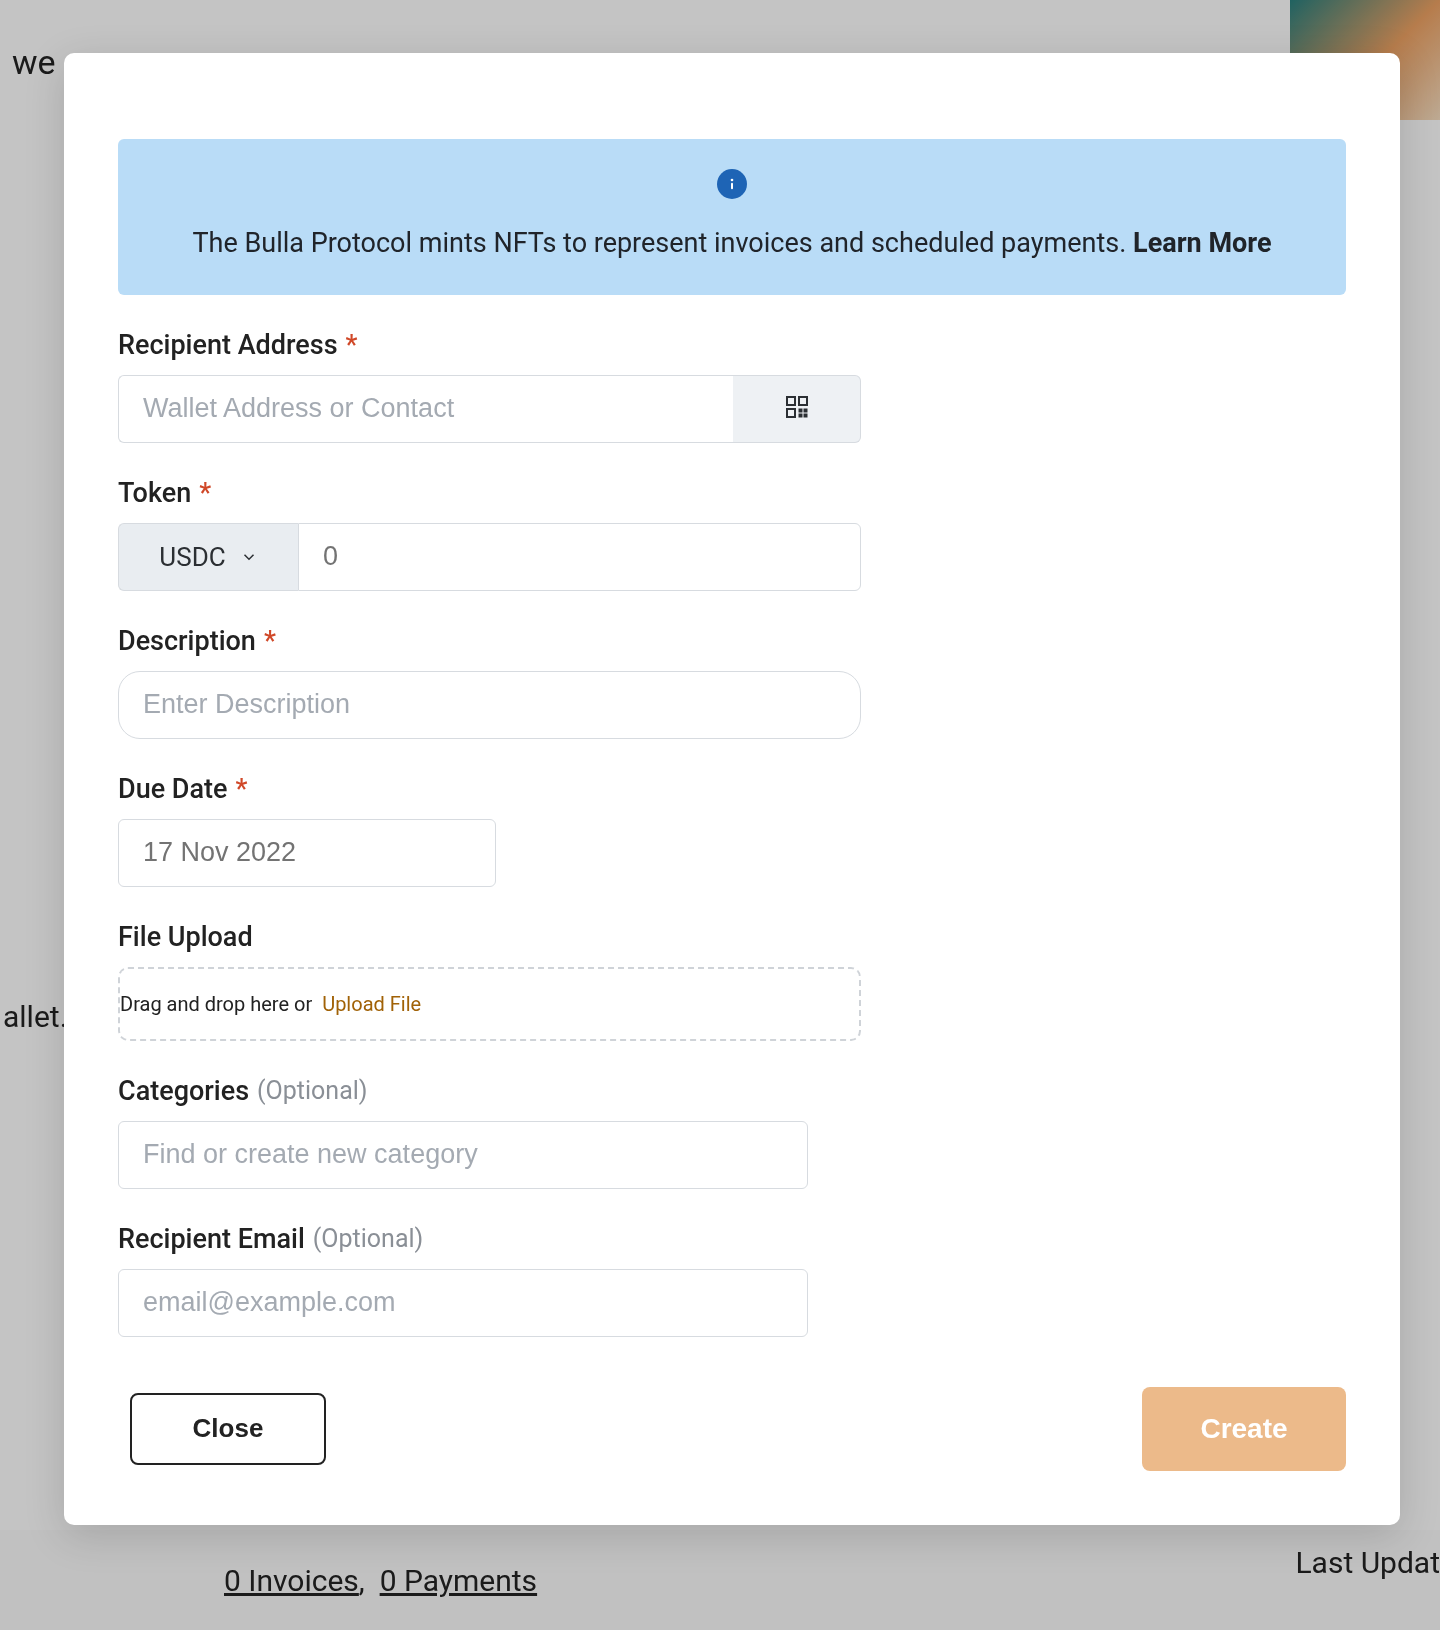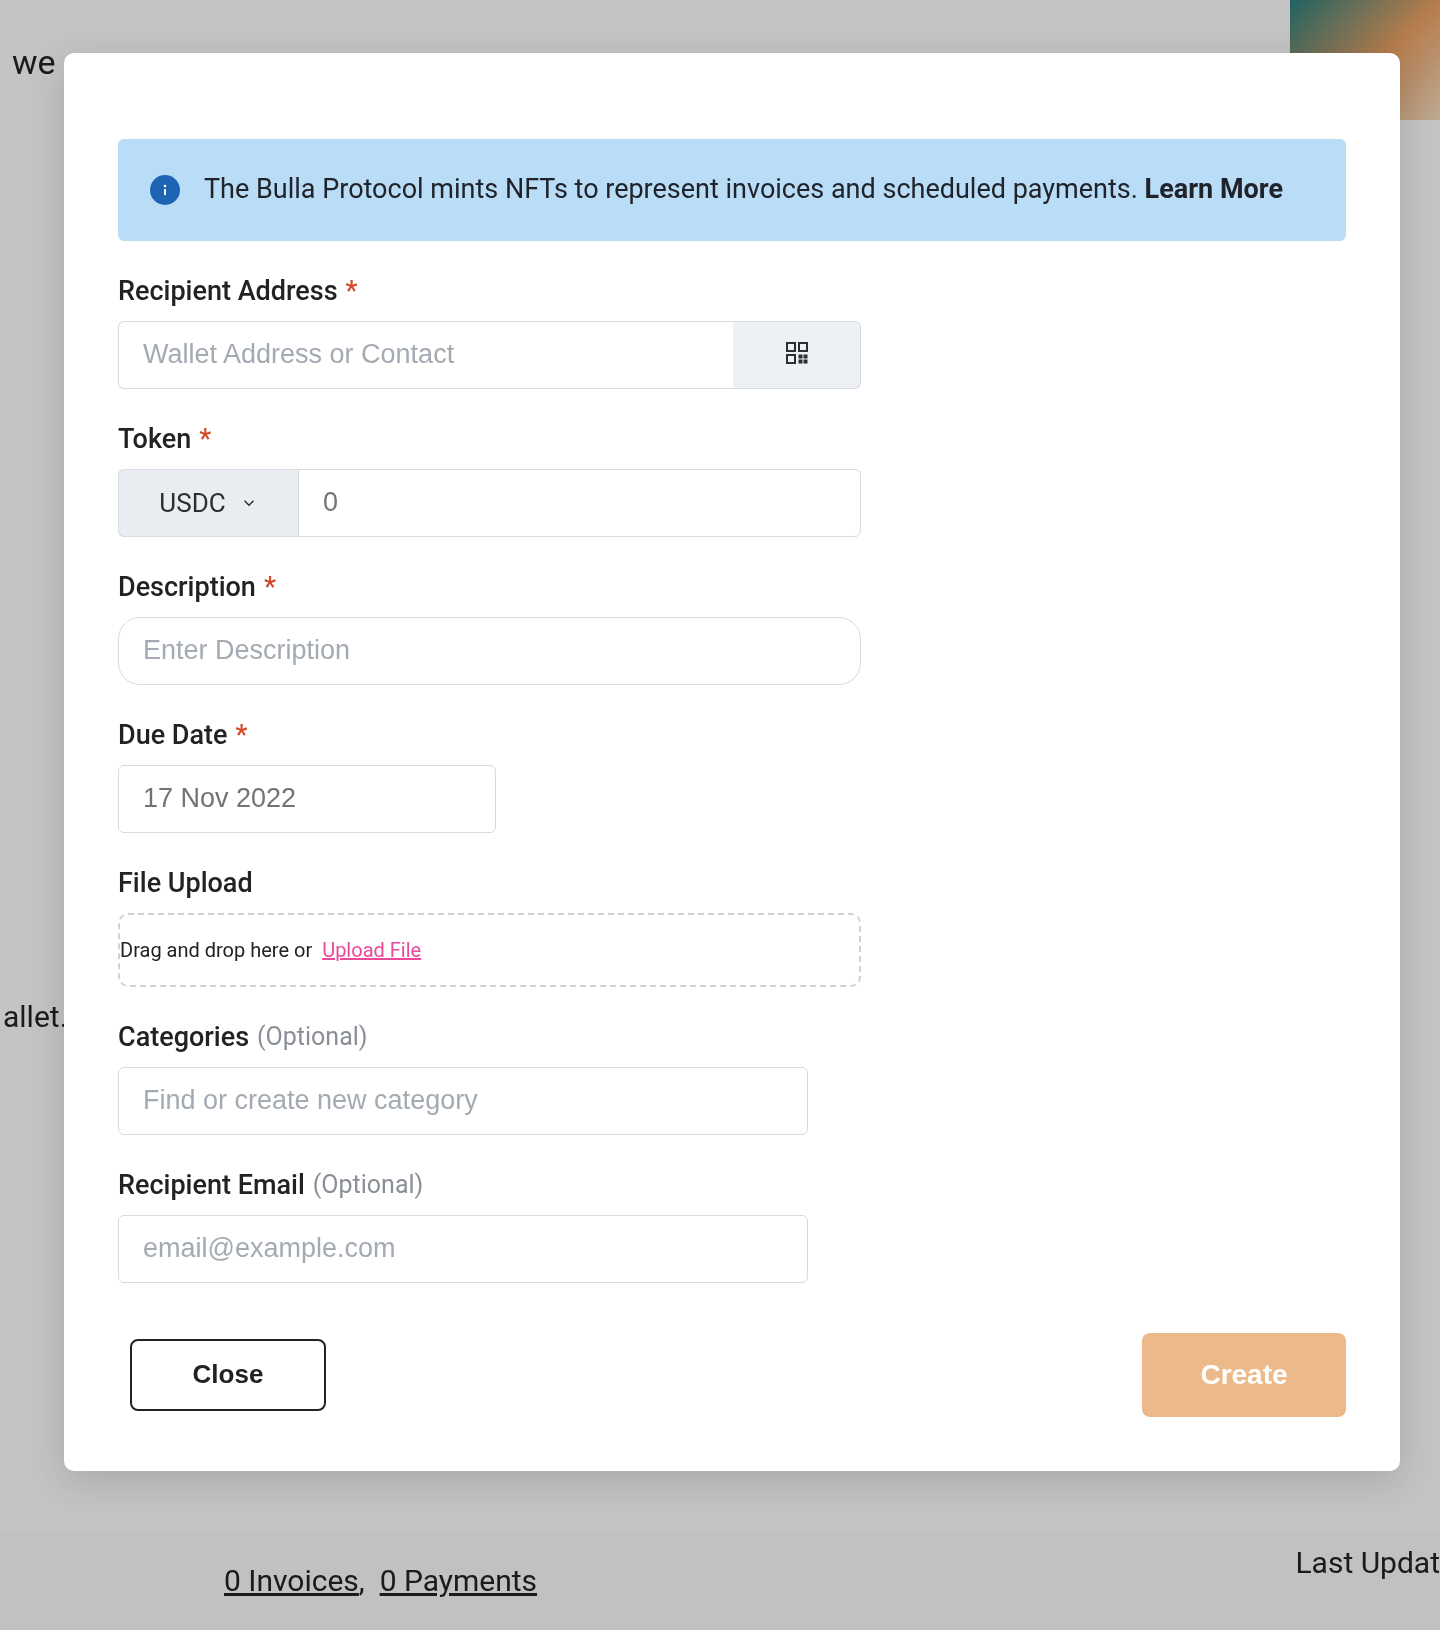--- a/index.html
+++ b/index.html
@@ -38,20 +38,21 @@
   .close-btn svg { width:32px; height:32px; stroke:#1a1a1a; stroke-width:2.5; }
 
   .info-banner {
     margin-top: 32px;
     background: #b9dcf7;
     border-radius: 6px;
     padding: 30px 32px;
     display:flex;
     gap:24px;
     align-items:center;
+    flex-direction:column;
   }
   .info-icon {
     width:30px; height:30px; flex:0 0 30px;
     border-radius:50%;
     background:#1e64b5;
     display:flex; align-items:center; justify-content:center;
   }
   .info-icon svg { width:16px; height:16px; fill:#fff; }
   .info-text { font-size:27px; color:#20242a; line-height:1.55; }
   .info-text .learn { font-weight:700; cursor:pointer; }
@@ -103,21 +104,21 @@
   .date-input { width:378px; }
   .cat-input, .email-input { width:690px; }
 
   .upload-zone {
     width:743px; height:74px;
     border:2px dashed #cfd3d8;
     border-radius:10px;
     display:flex; align-items:center; gap:10px;
     font-size:20px; color:#222;
   }
-  .upload-link { color:#ec4899; text-decoration:underline; cursor:pointer; }
+  .upload-link { color:#a16207; cursor:pointer; }
 
   .modal-footer {
     display:flex; justify-content:space-between; align-items:center;
     margin-top: 50px;
     padding-left: 12px;
   }
   .close-text-btn {
     width:196px; height:72px;
     border:2px solid #222; border-radius:8px;
     background:#fff; font-size:26px; font-weight:600; color:#222;

